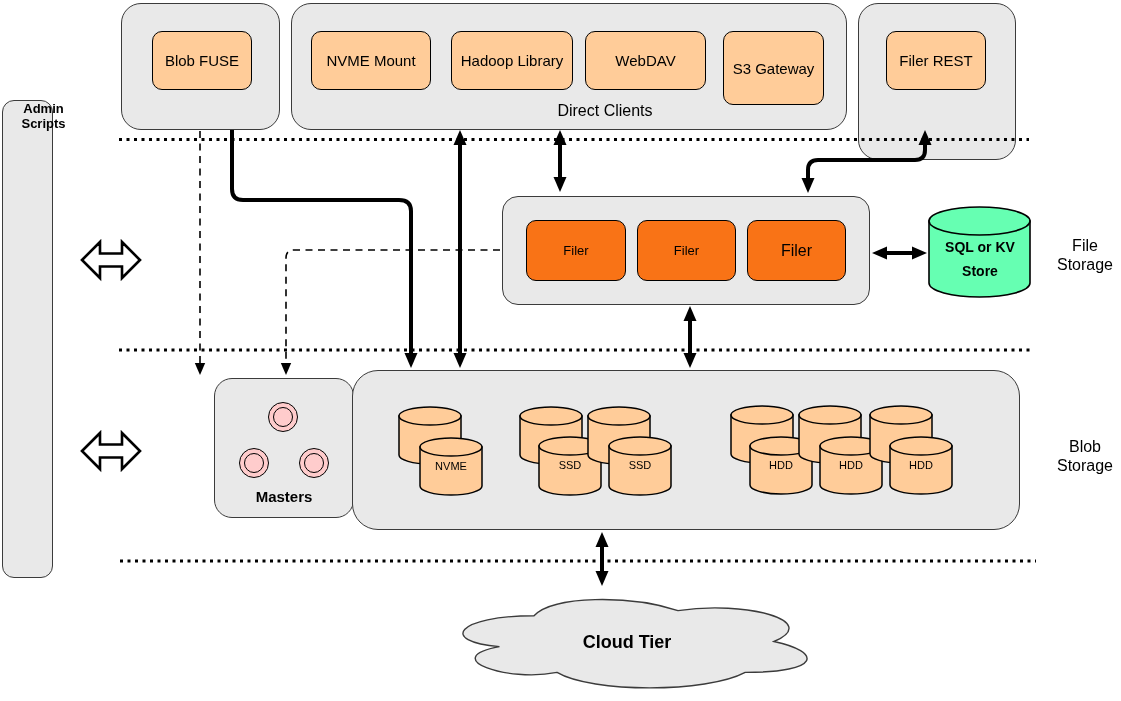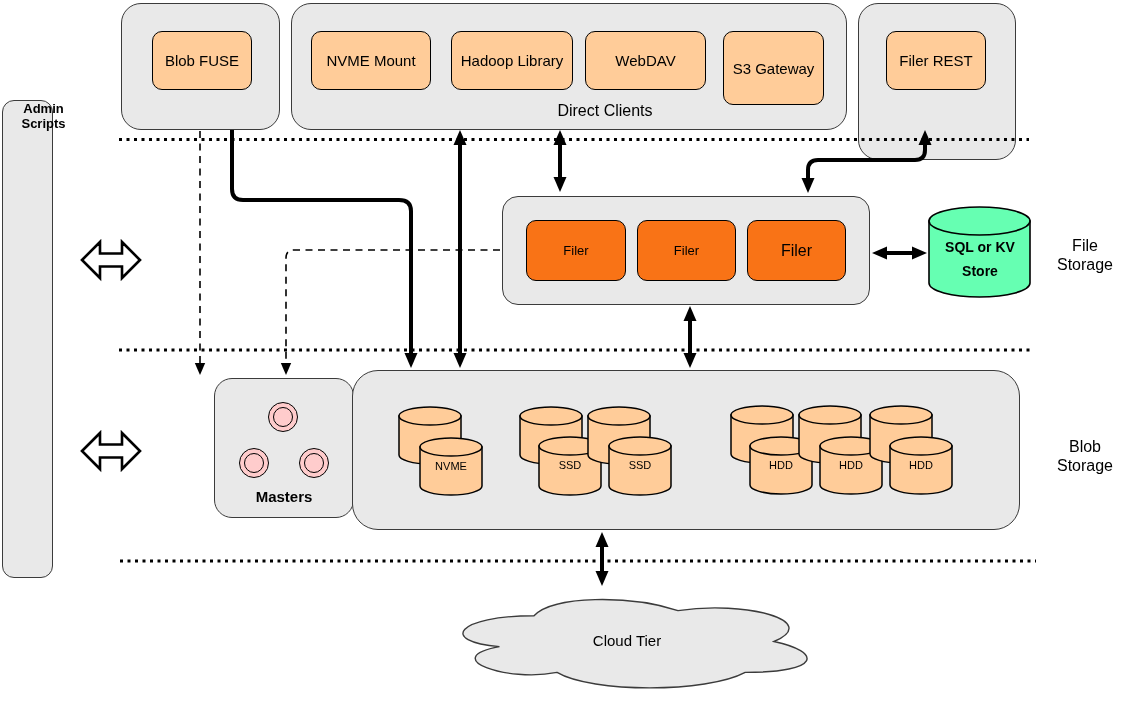--- a/index.html
+++ b/index.html
@@ -198,15 +198,15 @@
   <div class="vol-label" style="left:890px;top:459px;">HDD</div>
 
   <div class="label preline" style="left:930px;top:235px;width:100px;font-weight:bold;font-size:14px;line-height:24px;">SQL or KV
 Store</div>
 
   <div class="label preline section-label" style="left:1040px;top:236px;width:90px;">File
 Storage</div>
   <div class="label preline section-label" style="left:1040px;top:437px;width:90px;">Blob
 Storage</div>
 
-  <div class="label" style="left:547px;top:632px;width:160px;font-weight:normal;font-size:15px;">Cloud Tier</div>
+  <div class="label" style="left:547px;top:632px;width:160px;font-weight:bold;font-size:18px;">Cloud Tier</div>
 
 </div>
 
 </body></html>

